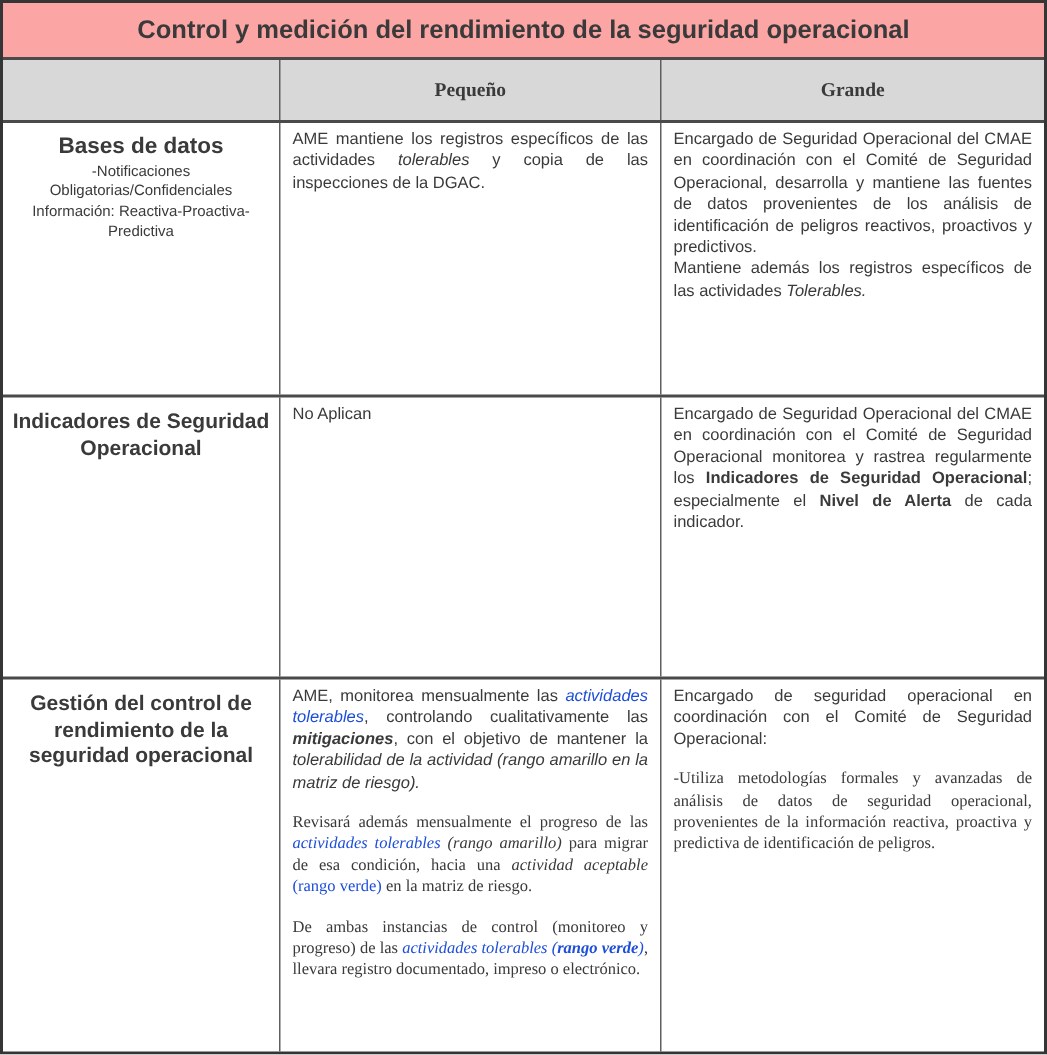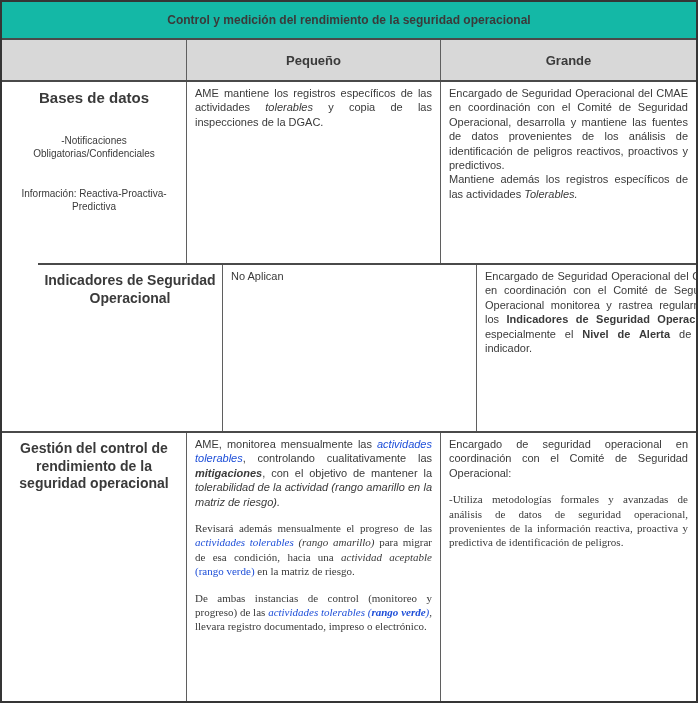--- a/index.html
+++ b/index.html
@@ -22,46 +22,46 @@
   .t-cell { border-left: 1px solid #5f5f5f; overflow: hidden; }
   .t-cell:first-child { border-left: none; }
 
   .col-1 { width: 184px; flex: none; }
   .col-2 { width: 254px; flex: none; }
   .col-3 { width: 256px; flex: none; }
 
   .title-row { height: 36px; flex: none; }
   .title-cell {
     width: 100%;
-    background: #14b8a6;
+    background: #fca5a5;
     display: flex;
     align-items: center;
     justify-content: center;
     font-weight: bold;
-    font-size: 12px;
+    font-size: 17px;
   }
 
-  .colhead-row { height: 42px; flex: none; }
+  .colhead-row { height: 42px; flex: none; font-family: Liberation Serif, serif; }
   .colhead-row .t-cell {
     background: #d8d8d8;
     display: flex;
     align-items: center;
     justify-content: center;
     font-weight: bold;
     font-size: 13px;
   }
 
   .body-row-1 { height: 183px; flex: none; }
-  .body-row-2 { height: 168px; flex: none; margin-left: 36px; }
+  .body-row-2 { height: 188px; flex: none; }
   .body-row-3 { flex: 1; }
 
   .row-header-cell { text-align: center; padding: 7px 6px 0 6px; }
   .row-header-title { font-weight: bold; font-size: 15px; line-height: 1.25; }
   .row-header-title.smaller { font-size: 14px; }
-  .row-sub { font-size: 10px; line-height: 1.35; margin-top: 26px; }
+  .row-sub { font-size: 10px; line-height: 1.35; margin-top: 0; }
 
   .body-cell {
     padding: 4px 8px 20px 8px;
     font-size: 11px;
     line-height: 1.31;
     text-align: justify;
   }
   .body-cell p { margin: 0; }
   .body-cell.spaced p + p { margin-top: 12px; font-family: Liberation Serif, serif; }
 

